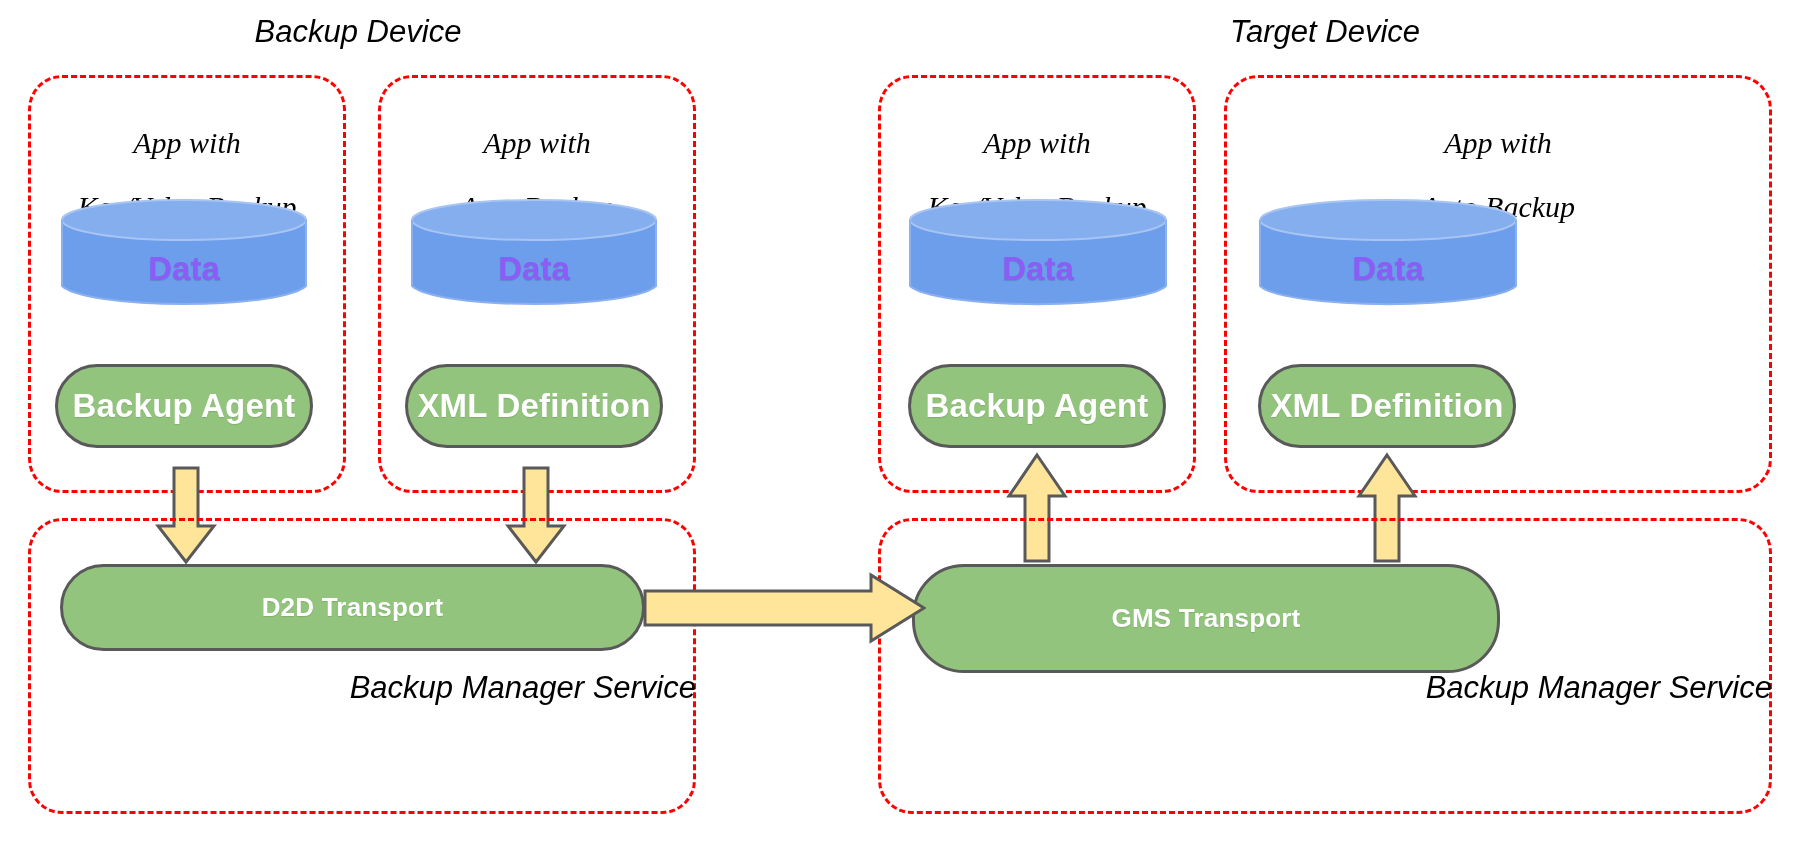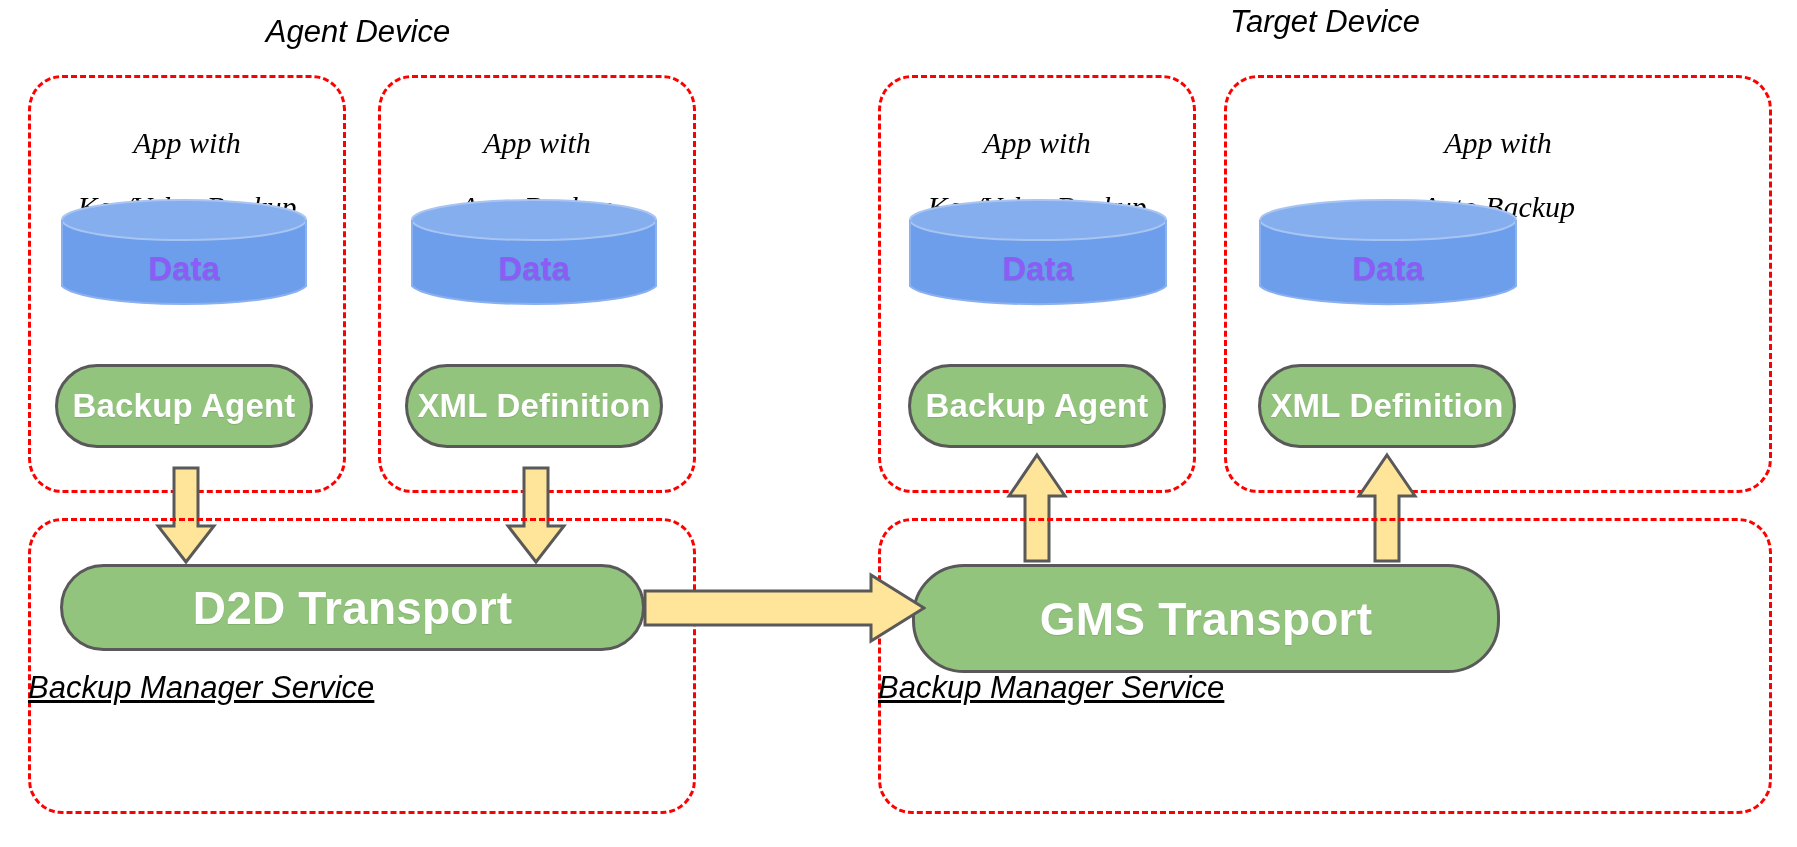--- a/index.html
+++ b/index.html
@@ -39,23 +39,23 @@
     white-space:pre-line;
     left:0;right:0;font-family:Liberation Serif, serif;
   }
 
   
   .service-label{
     position:absolute;
     font-style:italic;
     font-size:31px;
     color:#000000;
-    text-align:left;
+    text-align:right;
     white-space:nowrap;
-    left:0;right:0;text-decoration:underline;
+    left:0;right:0;
   }
 
   
   .cylinder{ position:absolute; }
   .cylinder svg{ display:block; width:100%; height:100%; }
   .cylinder .cyl-text{
     position:absolute;left:0;right:0;
     text-align:center;
     color:#8b5cf6;
     font-weight:bold;
@@ -72,32 +72,32 @@
     display:flex;
     align-items:center;
     justify-content:center;
     color:#ffffff;
     font-weight:bold;
     font-size:33px;
     letter-spacing:.2px;
     text-shadow:0 1px 1px rgba(0,0,0,.12);
   }
   .pill.small{ border-radius:44px; }
-  .pill.wide{ border-radius:52px; font-size:46px; }
+  .pill.wide{ border-radius:52px; font-size:26px; }
 
   
   .arrow{ position:absolute; }
   .arrow svg{ display:block; width:100%; height:100%; }
 </style>
 </head>
 <body>
 
-<div class="device-title" style="left:28px;top:16px;width:660px;">Agent Device</div>
-
-<div class="device-title" style="left:878px;top:6px;width:894px;">Target Device</div>
+<div class="device-title" style="left:28px;top:16px;width:660px;">Backup Device</div>
+
+<div class="device-title" style="left:878px;top:16px;width:894px;">Target Device</div>
 
 <div class="dashed-box" style="left:28px;top:75px;width:318px;height:418px;"></div>
 
 <div class="app-label" style="left:28px;top:95px;width:318px;">
   <span>App with</span><br>
   <span>Key/Value Backup</span>
 </div>
 
 <div class="cylinder" style="left:60px;top:198px;width:248px;height:110px;">
   <svg viewBox="0 0 248 110" preserveAspectRatio="none" aria-hidden="true">

